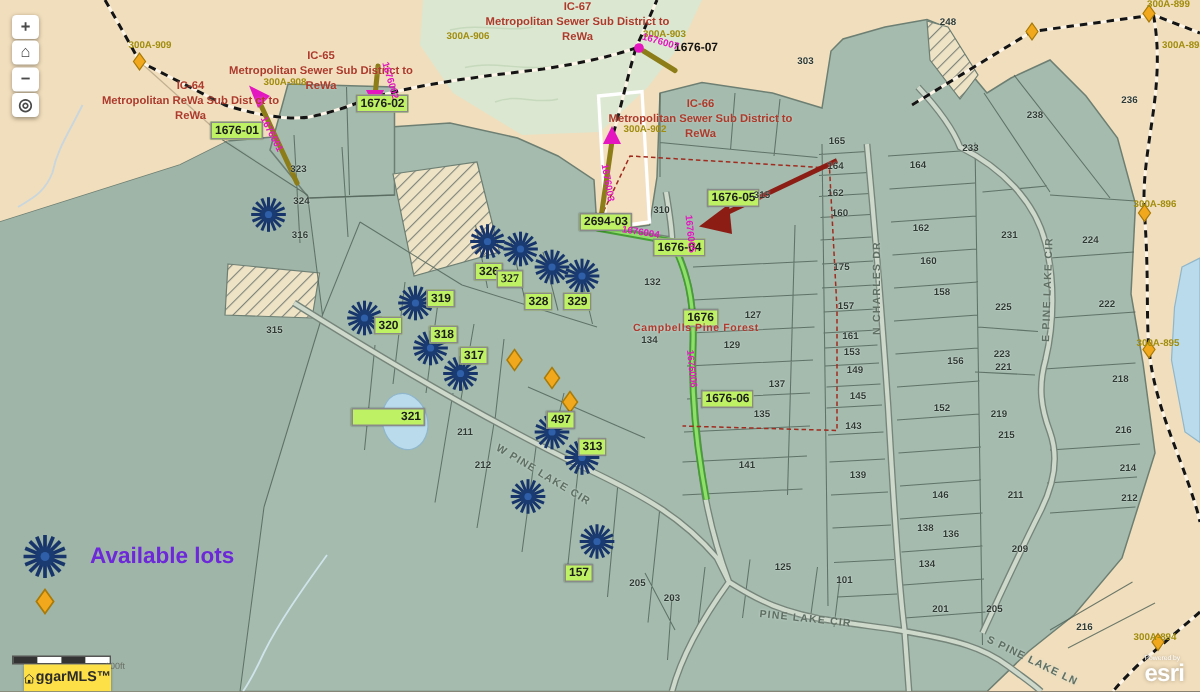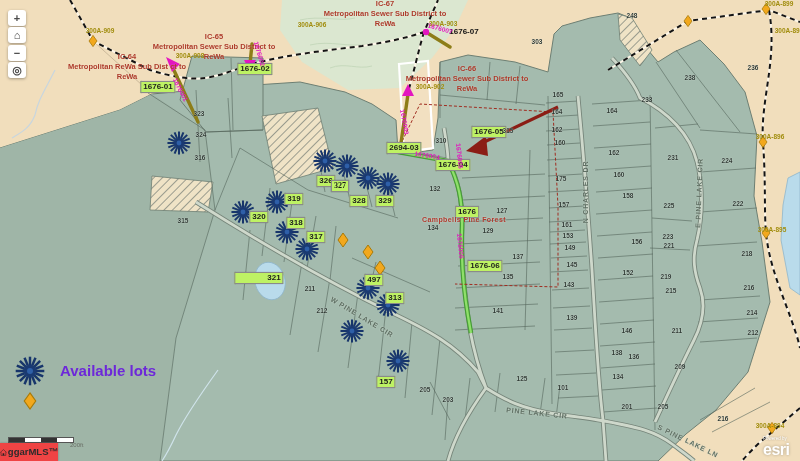--- a/index.html
+++ b/index.html
@@ -22,21 +22,21 @@
   .district{position:absolute;transform:translate(-50%,-50%);text-align:center;color:#ad3a2a;
             font:700 7.5px/1.3 "Liberation Sans",sans-serif;white-space:nowrap;
             text-shadow:0 0 2px rgba(255,255,255,.35);}
   .ctrl{position:absolute;left:8px;width:18px;height:16px;background:#fff;border:0;border-radius:3px;
         box-shadow:0 1px 3px rgba(0,0,0,.35);display:flex;align-items:center;justify-content:center;
         font:700 11px/1 "Liberation Sans",sans-serif;color:#4a4a4a;cursor:pointer;padding:0;}
   #legend-label{position:absolute;left:60px;top:363px;font:700 15px/1 "Liberation Sans",sans-serif;color:#6d28d9;}
   #scalebar{position:absolute;left:8px;top:437px;display:flex;border:1px solid #555;height:4px;}
   #scalebar div{width:16px;height:4px;}
   #scale-label{position:absolute;left:70px;top:442px;font:400 6px/1 "Liberation Sans",sans-serif;color:#6a6f66;}
-  #watermark{position:absolute;left:0;top:443px;width:58px;height:18px;background:#ef4444;display:flex;
+  #watermark{position:absolute;left:16px;top:443px;width:58px;height:18px;background:#fde047;display:flex;
              align-items:center;gap:1px;box-shadow:0 0 2px rgba(0,0,0,.3);}
   #watermark span{font:700 9.5px/1 "Liberation Sans",sans-serif;color:#2b2b2b;}
   #esri{position:absolute;left:763px;top:437px;color:#fff;line-height:1;}
   #esri .pb{font:400 4.5px/1 "Liberation Sans",sans-serif;text-shadow:0 0 2px rgba(0,0,0,.35);}
   #esri .br{font:700 16px/1 "Liberation Sans",sans-serif;letter-spacing:-.5px;text-shadow:0 0 3px rgba(0,0,0,.3);}
 </style>
 </head>
 <body>
 
 <div id="stage">

